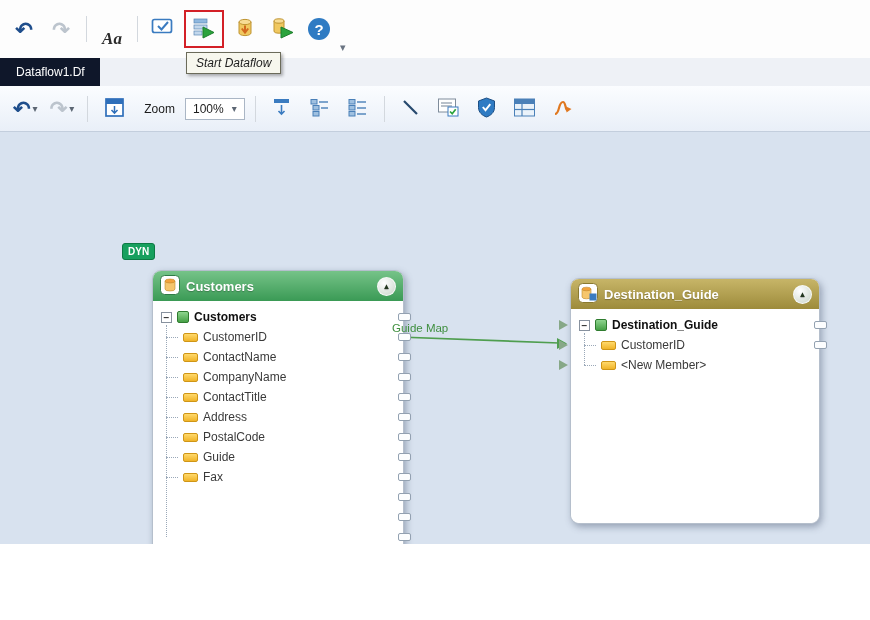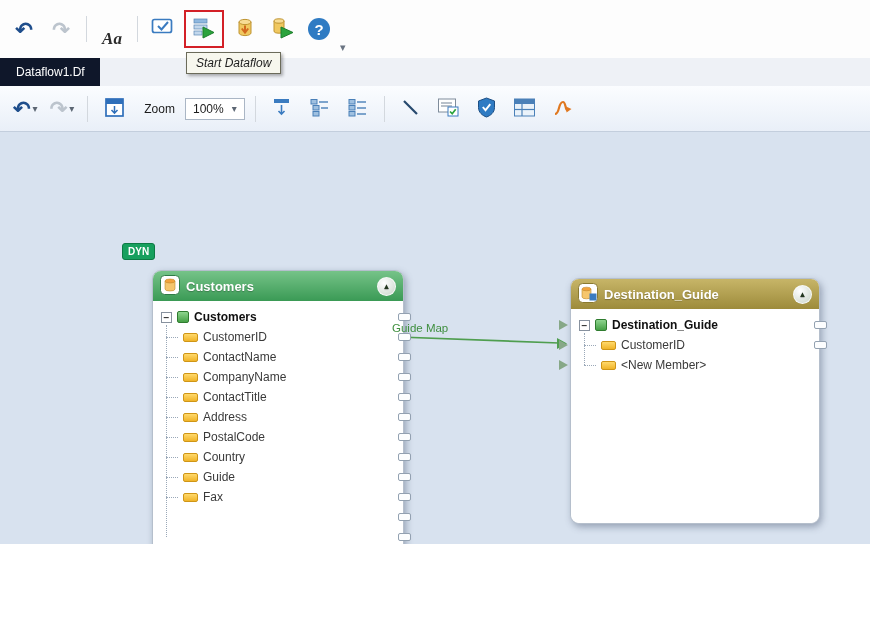--- a/index.html
+++ b/index.html
@@ -282,24 +282,20 @@
             <span class="member-icon"></span>
             <span>ContactTitle</span>
           </div>
         <div class="tree-row field">
             <span class="member-icon"></span>
             <span>Address</span>
           </div>
         <div class="tree-row field">
             <span class="member-icon"></span>
             <span>PostalCode</span>
-          </div>
-        <div class="tree-row field">
-            <span class="member-icon"></span>
-            <span>Country</span>
           </div>
         <div class="tree-row field">
             <span class="member-icon"></span>
             <span>Guide</span>
           </div>
         <div class="tree-row field">
             <span class="member-icon"></span>
             <span>Fax</span>
           </div>
       </div>

